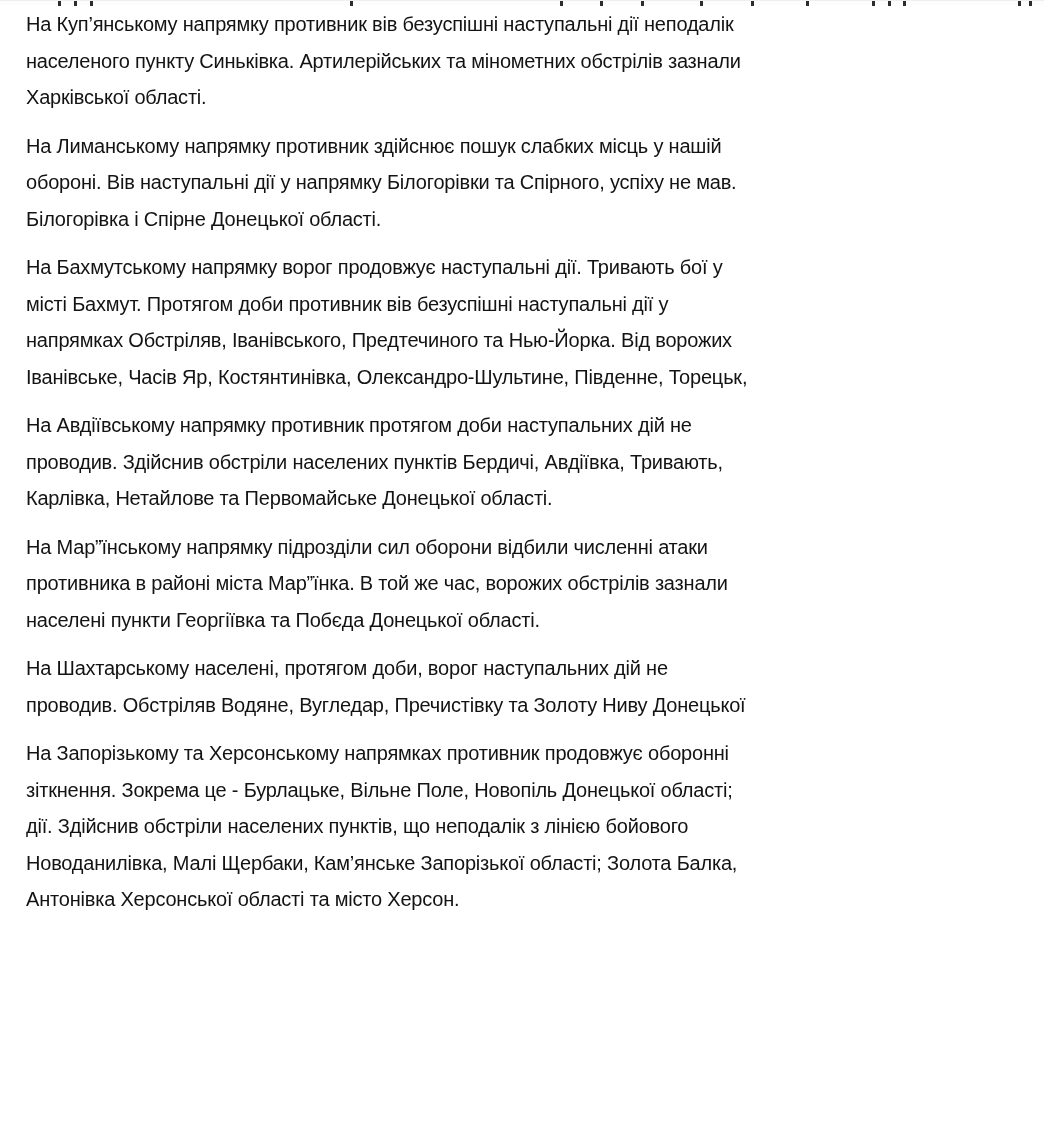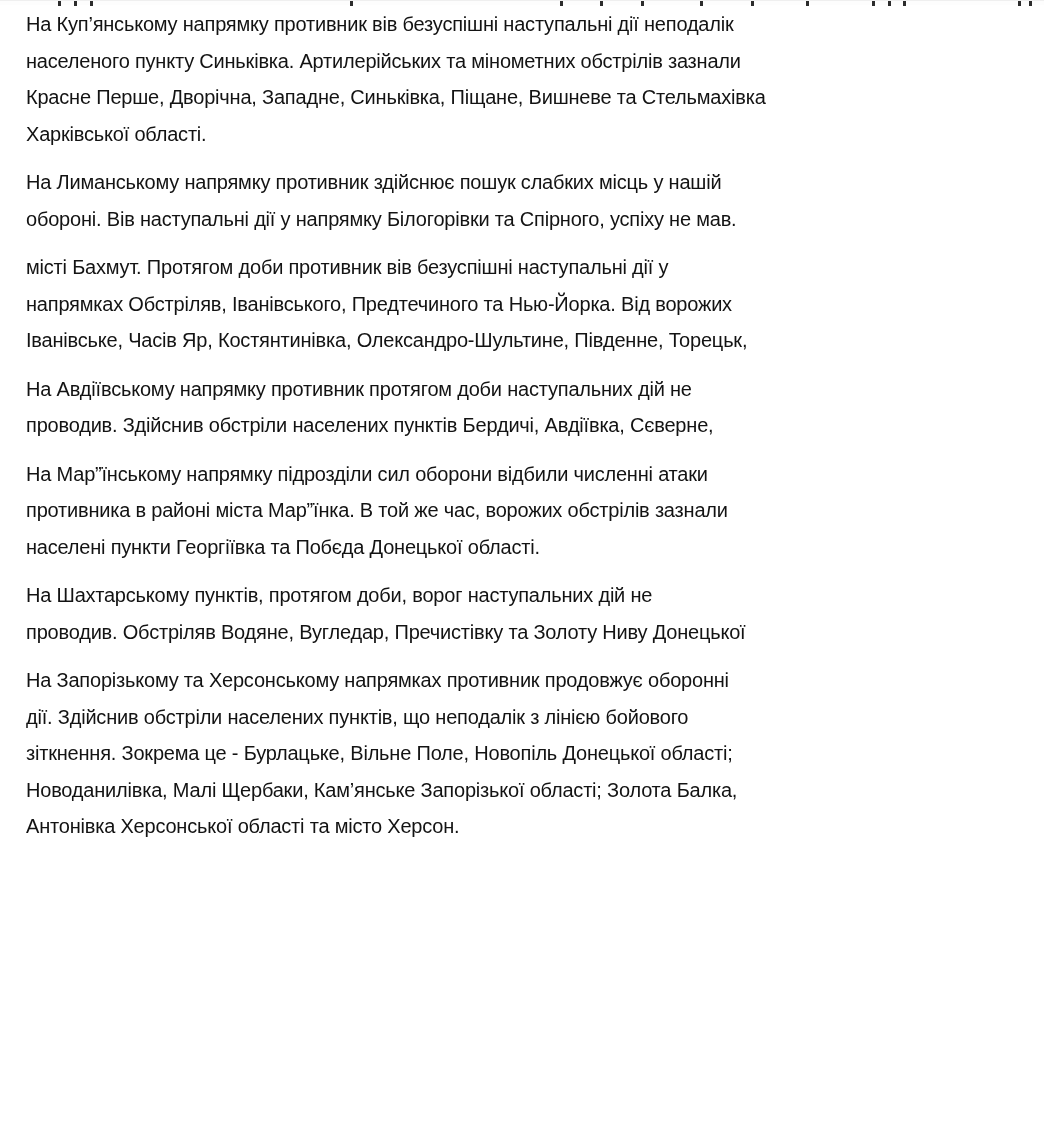--- a/index.html
+++ b/index.html
@@ -64,46 +64,48 @@
     <span class="mark" style="left: 903px;"></span>
     <span class="mark" style="left: 1018px;"></span>
     <span class="mark" style="left: 1029px;"></span>
   </div>
 
 <main>
   <div>
       <p class="para">
         <span class="line">На Куп’янському напрямку противник вів безуспішні наступальні дії неподалік</span>
         <span class="line">населеного пункту Синьківка. Артилерійських та мінометних обстрілів зазнали</span>
-        <span class="line">Красне Перше, Дворічна, Западне, Синьківка, Піщане, Вишневе та Стельмахівка</span>
         <span class="line">Харківської області.</span>
       </p>
       <p class="para">
         <span class="line">На Лиманському напрямку противник здійснює пошук слабких місць у нашій</span>
         <span class="line">обороні. Вів наступальні дії у напрямку Білогорівки та Спірного, успіху не мав.</span>
+        <span class="line">Білогорівка і Спірне Донецької області.</span>
       </p>
       <p class="para">
+        <span class="line">На Бахмутському напрямку ворог продовжує наступальні дії. Тривають бої у</span>
         <span class="line">місті Бахмут. Протягом доби противник вів безуспішні наступальні дії у</span>
         <span class="line">напрямках Обстріляв, Іванівського, Предтечиного та Нью-Йорка. Від ворожих</span>
         <span class="line">Іванівське, Часів Яр, Костянтинівка, Олександро-Шультине, Південне, Торецьк,</span>
       </p>
       <p class="para">
         <span class="line">На Авдіївському напрямку противник протягом доби наступальних дій не</span>
-        <span class="line">проводив. Здійснив обстріли населених пунктів Бердичі, Авдіївка, Сєверне,</span>
+        <span class="line">проводив. Здійснив обстріли населених пунктів Бердичі, Авдіївка, Тривають,</span>
+        <span class="line">Карлівка, Нетайлове та Первомайське Донецької області.</span>
       </p>
       <p class="para">
         <span class="line">На Мар”їнському напрямку підрозділи сил оборони відбили численні атаки</span>
         <span class="line">противника в районі міста Мар”їнка. В той же час, ворожих обстрілів зазнали</span>
         <span class="line">населені пункти Георгіївка та Побєда Донецької області.</span>
       </p>
       <p class="para">
-        <span class="line">На Шахтарському пунктів, протягом доби, ворог наступальних дій не</span>
+        <span class="line">На Шахтарському населені, протягом доби, ворог наступальних дій не</span>
         <span class="line">проводив. Обстріляв Водяне, Вугледар, Пречистівку та Золоту Ниву Донецької</span>
       </p>
       <p class="para">
         <span class="line">На Запорізькому та Херсонському напрямках противник продовжує оборонні</span>
+        <span class="line">зіткнення. Зокрема це - Бурлацьке, Вільне Поле, Новопіль Донецької області;</span>
         <span class="line">дії. Здійснив обстріли населених пунктів, що неподалік з лінією бойового</span>
-        <span class="line">зіткнення. Зокрема це - Бурлацьке, Вільне Поле, Новопіль Донецької області;</span>
         <span class="line">Новоданилівка, Малі Щербаки, Кам’янське Запорізької області; Золота Балка,</span>
         <span class="line">Антонівка Херсонської області та місто Херсон.</span>
       </p>
     </div>
 </main>
 
 </body></html>

